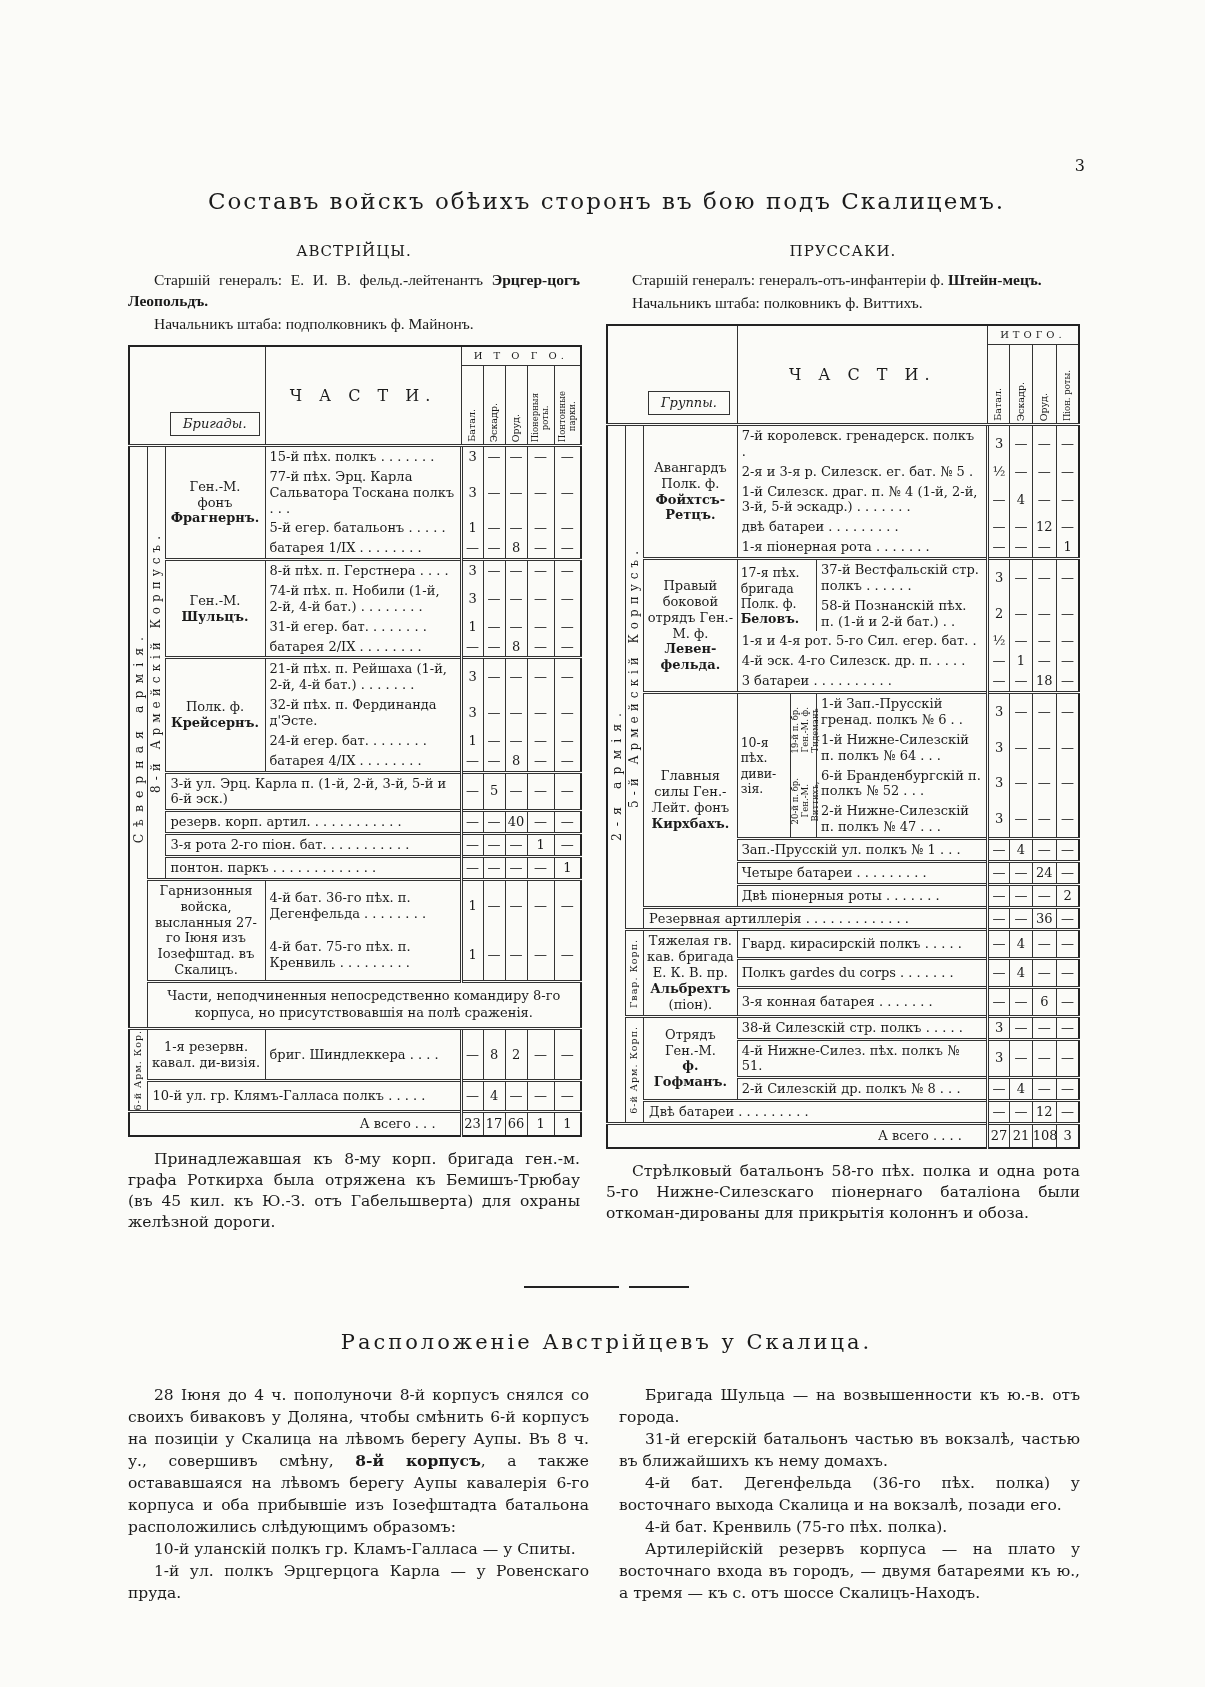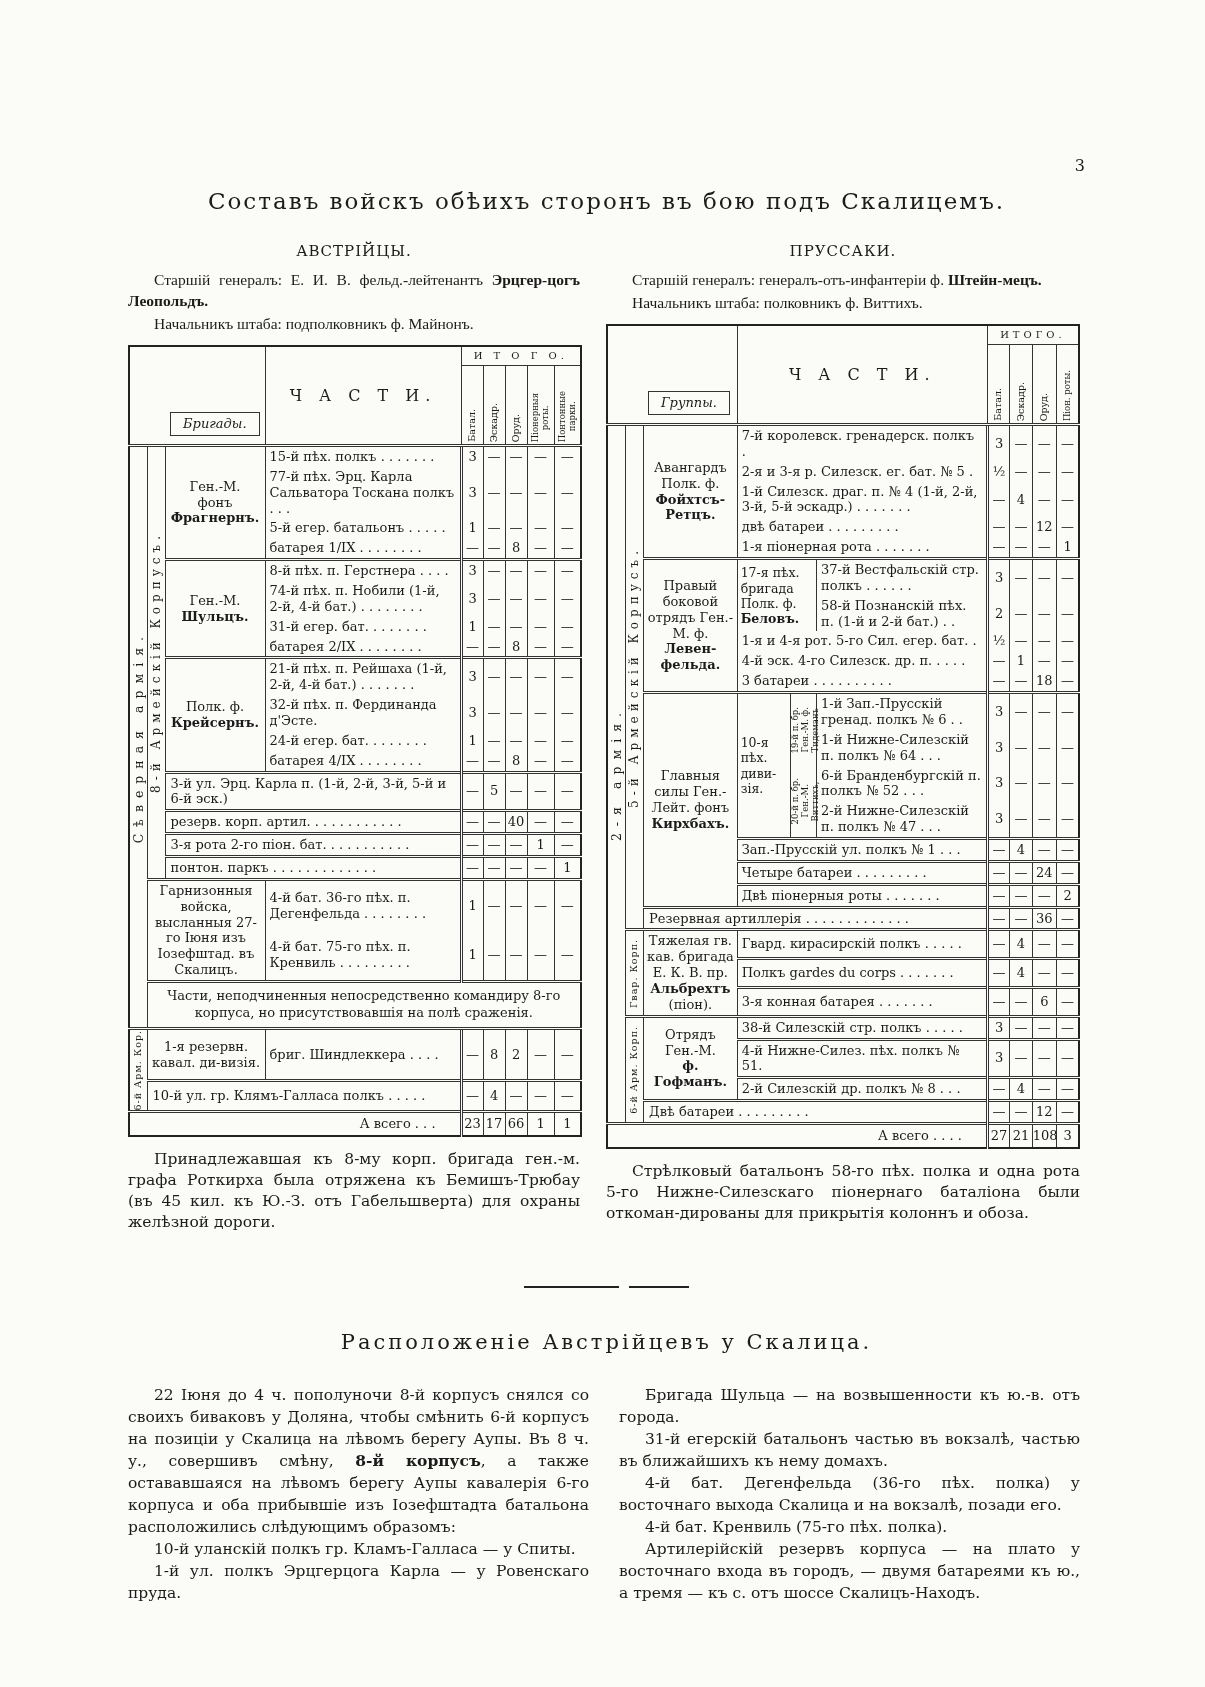--- a/index.html
+++ b/index.html
@@ -586,21 +586,21 @@
 
   <div class="divider">
       <div class="seg1"></div>
       <div class="seg2"></div>
     </div>
 
   <h2 class="sec2-title">Расположеніе Австрійцевъ у Скалица.</h2>
 
   <div class="sec2-cols">
     <div class="sec2-col">
-      <p><span>22 Іюня до 4 ч. пополуночи 8-й корпусъ снялся со своихъ биваковъ у Доляна, чтобы смѣнить 6-й корпусъ на позиціи у Скалица на лѣвомъ берегу Аупы. Въ 8 ч. у., совершивъ смѣну, </span><span class="b">8-й корпусъ</span><span>, а также остававшаяся на лѣвомъ берегу Аупы кавалерія 6-го корпуса и оба прибывшіе изъ Іозефштадта батальона расположились слѣдующимъ образомъ:</span></p>
+      <p><span>28 Іюня до 4 ч. пополуночи 8-й корпусъ снялся со своихъ биваковъ у Доляна, чтобы смѣнить 6-й корпусъ на позиціи у Скалица на лѣвомъ берегу Аупы. Въ 8 ч. у., совершивъ смѣну, </span><span class="b">8-й корпусъ</span><span>, а также остававшаяся на лѣвомъ берегу Аупы кавалерія 6-го корпуса и оба прибывшіе изъ Іозефштадта батальона расположились слѣдующимъ образомъ:</span></p>
       <p>10-й уланскій полкъ гр. Кламъ-Галласа — у Спиты.</p>
       <p>1-й ул. полкъ Эрцгерцога Карла — у Ровенскаго пруда.</p>
     </div>
     <div class="sec2-col">
       <p>Бригада Шульца — на возвышенности къ ю.-в. отъ города.</p>
       <p>31-й егерскій батальонъ частью въ вокзалѣ, частью въ ближайшихъ къ нему домахъ.</p>
       <p>4-й бат. Дегенфельда (36-го пѣх. полка) у восточнаго выхода Скалица и на вокзалѣ, позади его.</p>
       <p>4-й бат. Кренвиль (75-го пѣх. полка).</p>
       <p>Артилерійскій резервъ корпуса — на плато у восточнаго входа въ городъ, — двумя батареями къ ю., а тремя — къ с. отъ шоссе Скалицъ-Находъ.</p>
     </div>

